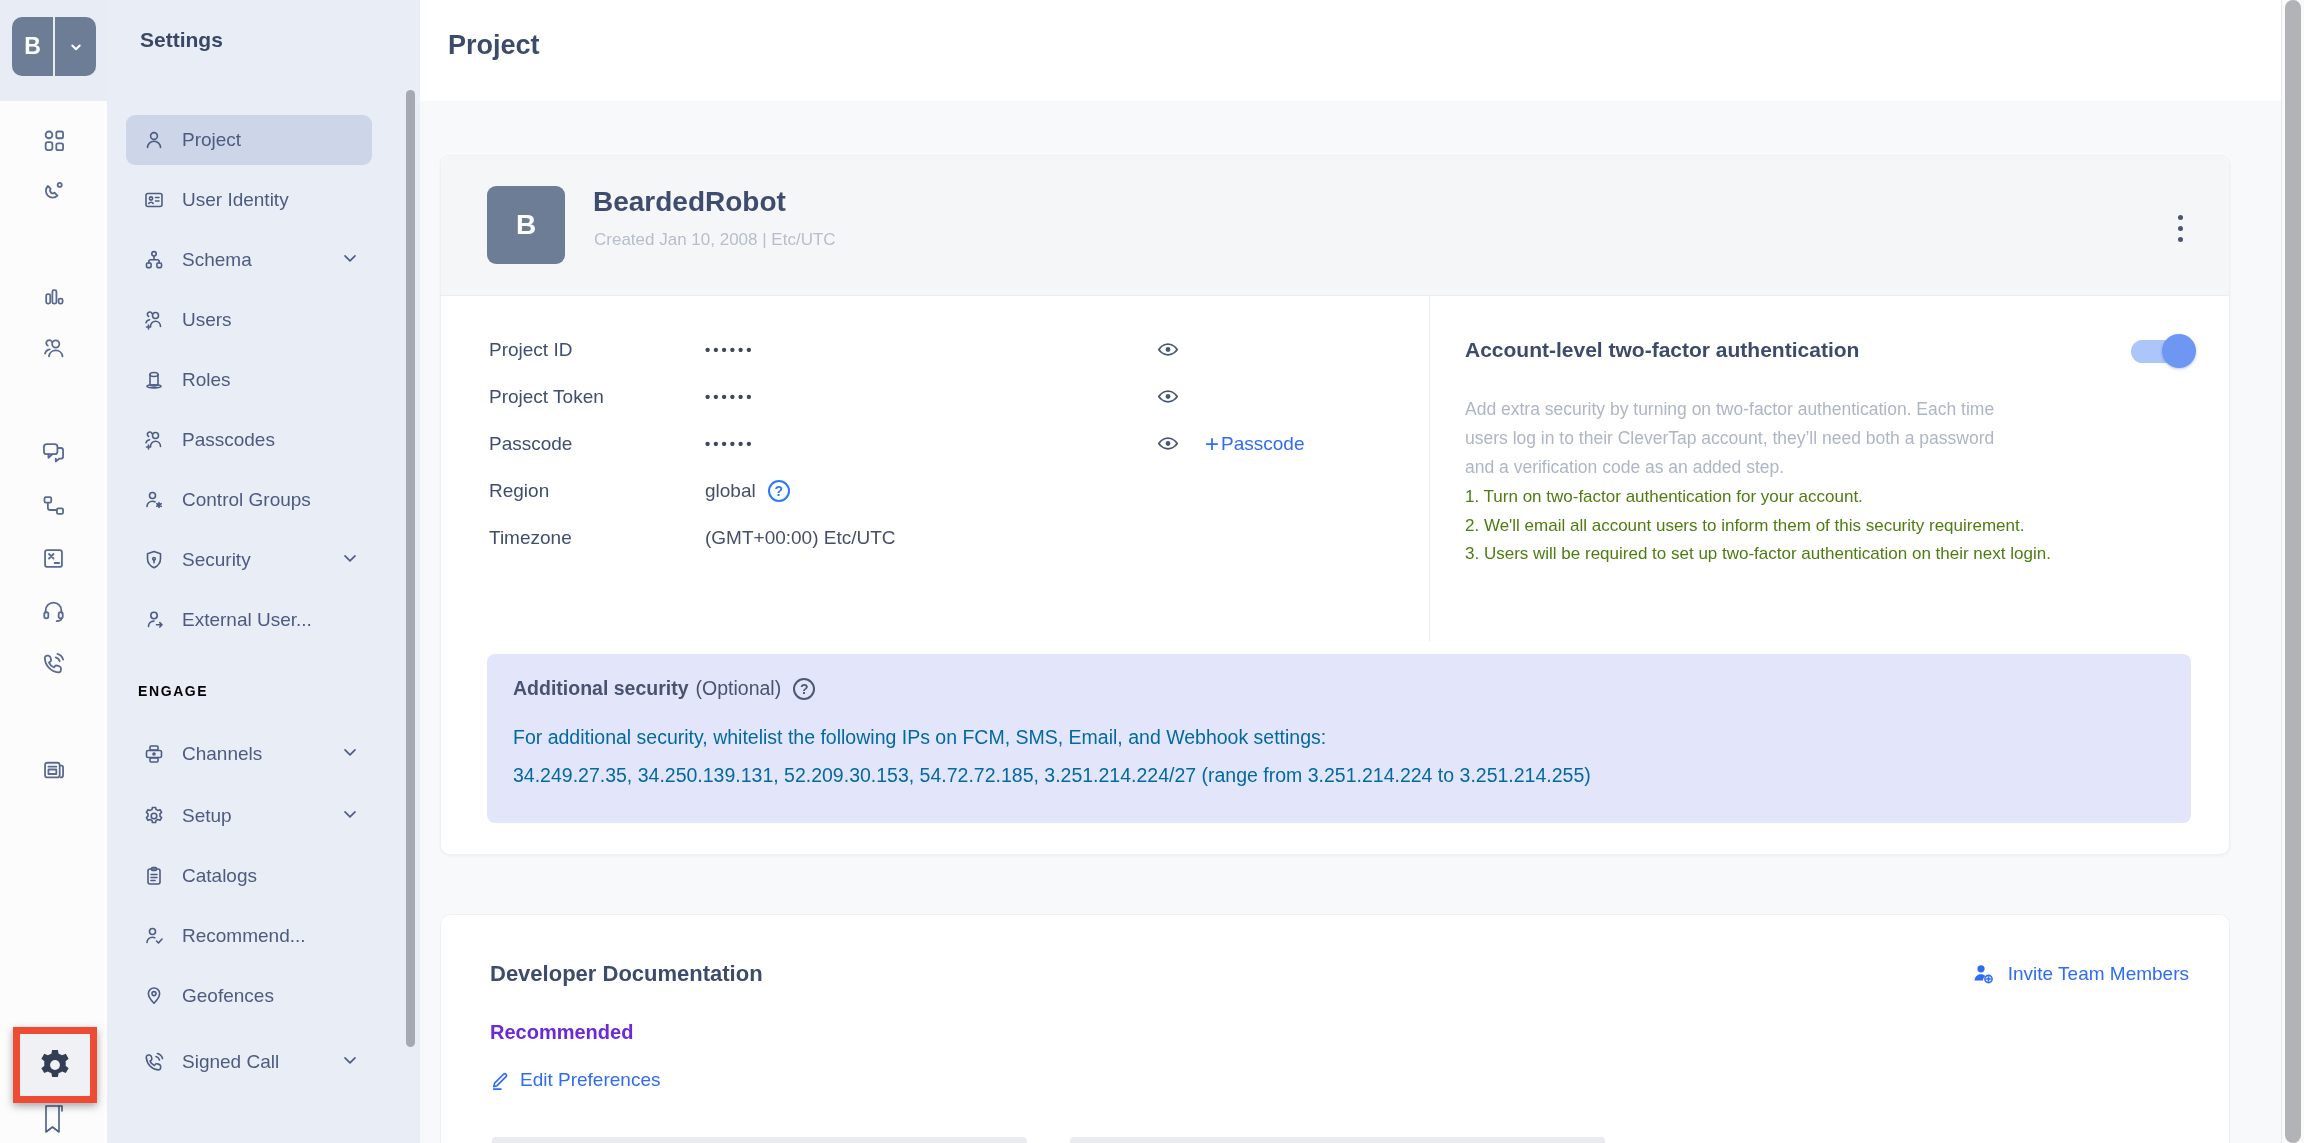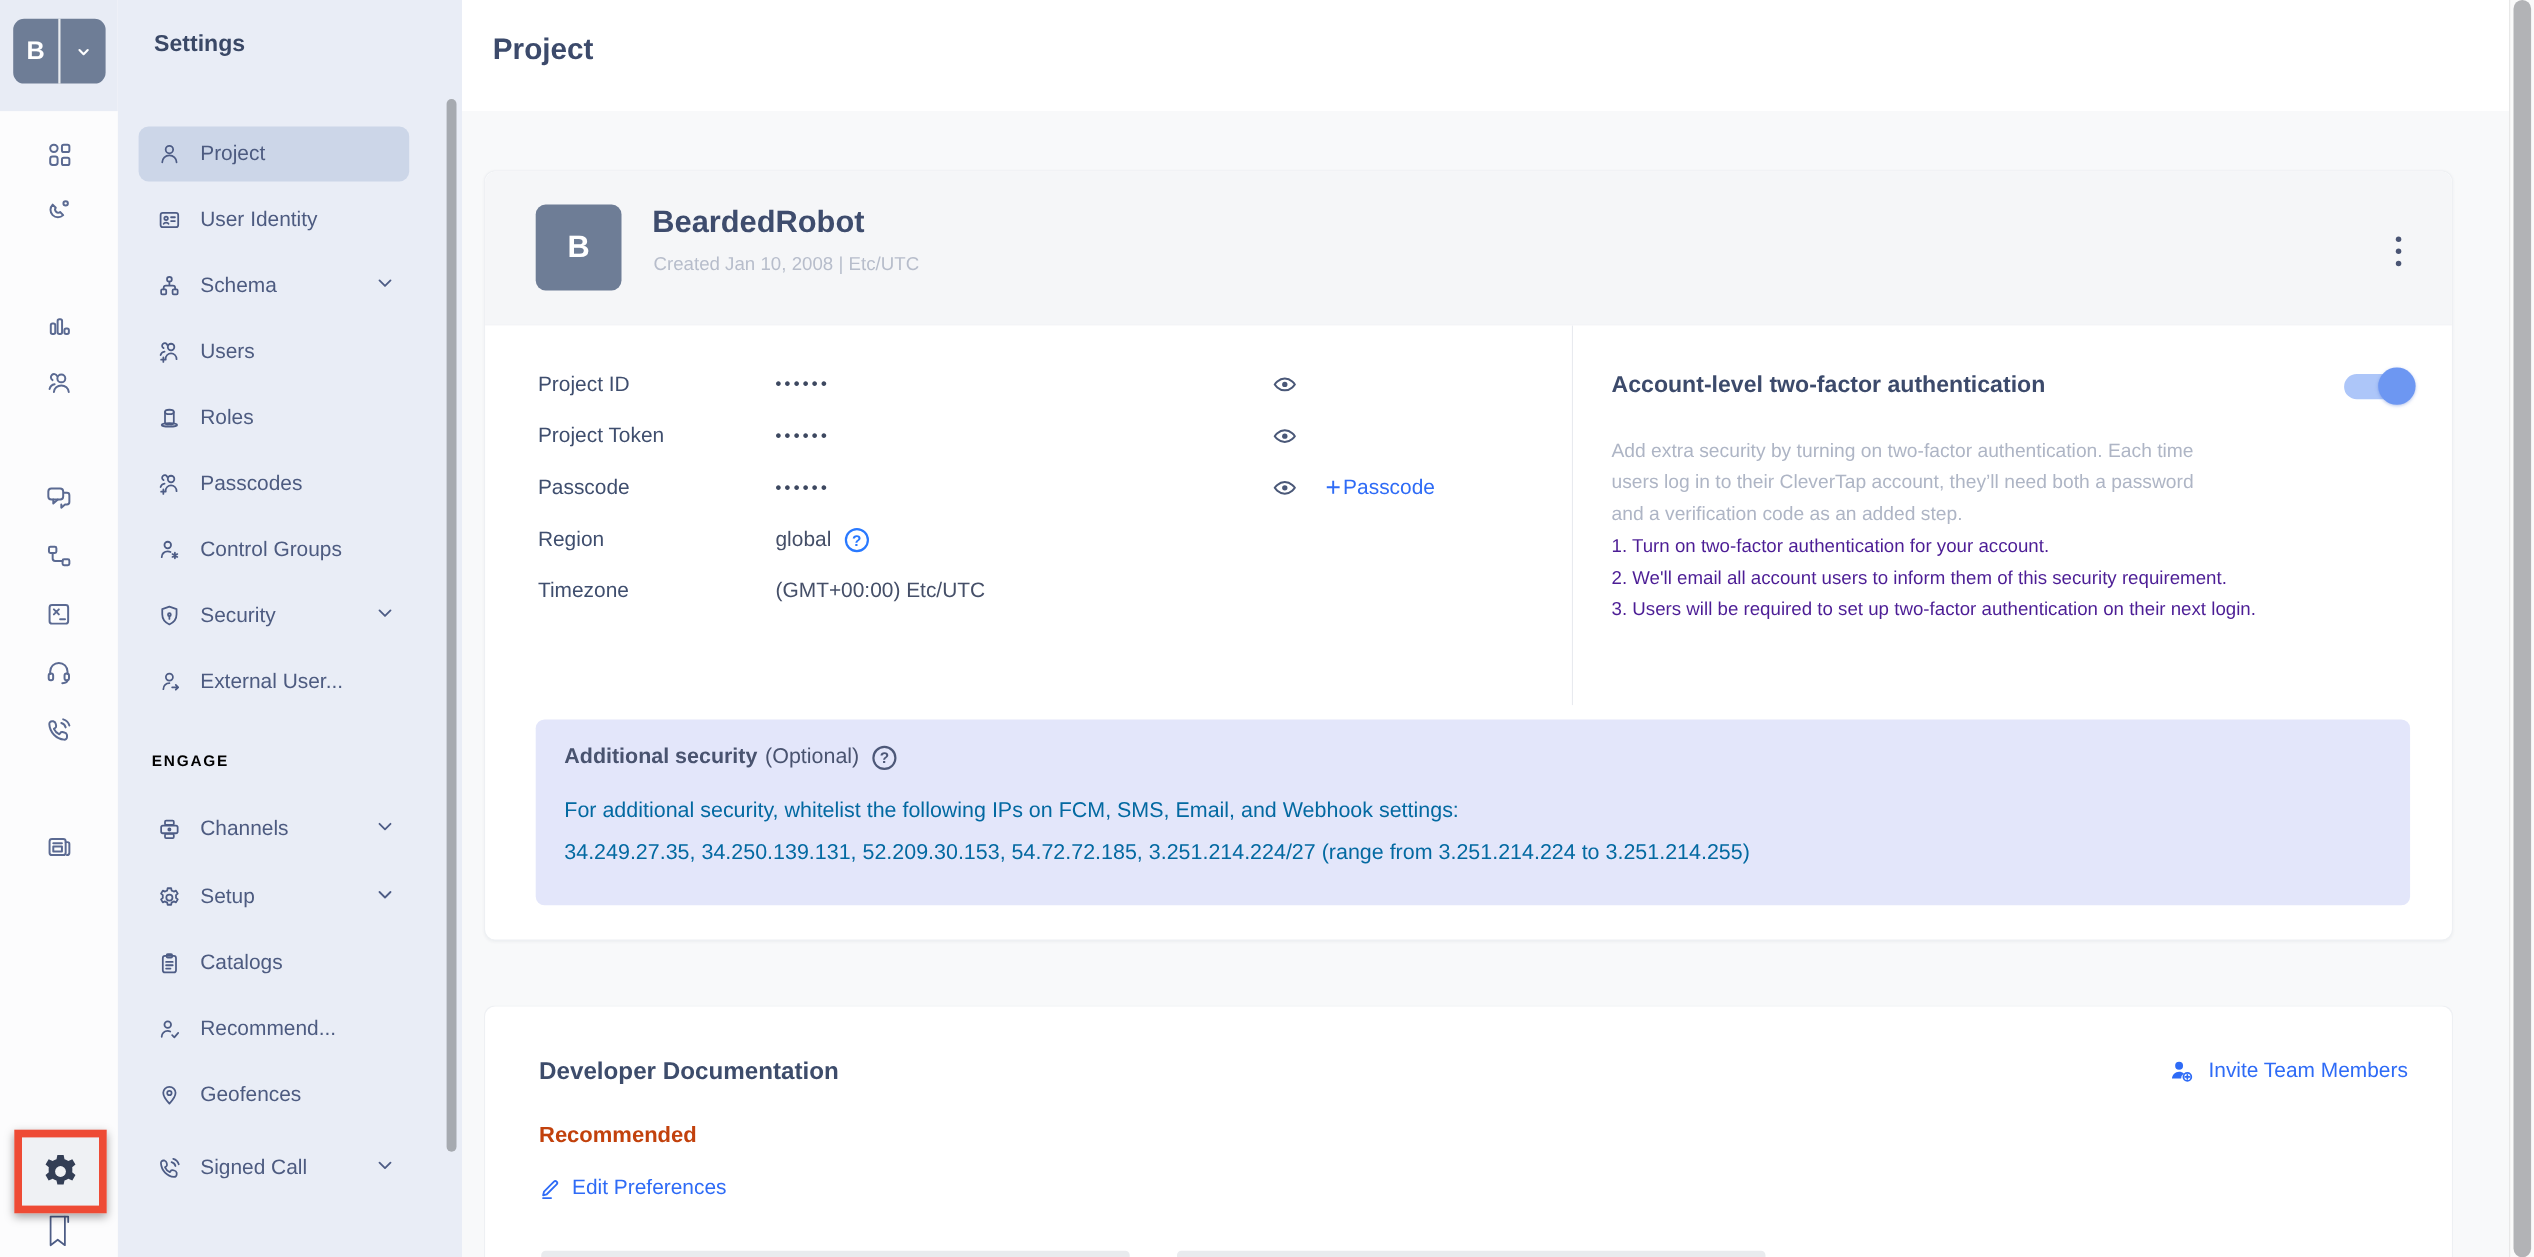--- a/index.html
+++ b/index.html
@@ -79,37 +79,37 @@
   .qmark.navy{border-color:#4d5878;color:#4d5878;}
   .vdiv{position:absolute;left:988px;top:0;width:1px;height:345px;background:#e8eaef;}
 
   .twofa{position:absolute;left:1024px;top:0;width:746px;}
   .twofa-title{margin-top:42px;font-size:21px;font-weight:600;color:#3c4a6b;}
   .toggle{position:absolute;left:666px;top:44px;width:63px;height:23px;border-radius:12px;
     background:#adc6f9;cursor:pointer;}
   .toggle .knob{position:absolute;right:-2px;top:-6px;width:34px;height:34px;border-radius:50%;
     background:#6d97f2;box-shadow:0 1px 3px rgba(46,90,200,.35);}
   .twofa-desc{width:545px;margin:33px 0 0;font-size:17.5px;line-height:29px;color:#aeb5c5;}
-  .twofa-steps{margin-top:1px;font-size:17px;line-height:28.5px;color:#4c1d95;}
+  .twofa-steps{margin-top:1px;font-size:17px;line-height:28.5px;color:#4d7c0f;}
 
   .sec-box{position:absolute;left:46px;top:498px;width:1704px;height:169px;background:#e3e6fa;
     border-radius:8px;padding:23px 0 0 26px;}
   .sec-title-row{display:flex;align-items:center;font-size:19.5px;color:#49536f;}
   .sec-title{font-weight:bold;}
   .sec-opt{margin-left:7px;font-weight:400;}
   .sec-line{margin-top:26px;font-size:19.5px;color:#0369a1;}
   .sec-line.ips{margin-top:15px;}
 
   .card2{position:absolute;left:48px;top:914px;width:1790px;height:230px;background:#fff;
     border:1px solid #eef0f3;border-bottom:none;border-radius:10px 10px 0 0;}
   .docs-head{display:flex;align-items:center;justify-content:space-between;padding:46px 40px 0 49px;}
   .docs-title{font-size:22px;font-weight:600;color:#3d4c6b;}
   .invite{display:flex;align-items:center;gap:10px;color:#2e6bf6;font-size:19px;cursor:pointer;}
   .invite svg{width:27px;height:24px;}
-  .recommended{padding:34px 0 0 49px;font-size:20px;font-weight:bold;color:#c2410c;}
+  .recommended{padding:34px 0 0 49px;font-size:20px;font-weight:bold;color:#6d28d9;}
   .editpref{display:flex;align-items:center;gap:8px;margin:25px 0 0 49px;color:#2e6bf6;
     font-size:19px;cursor:pointer;width:max-content;}
   .editpref svg{width:22px;height:22px;stroke:#2e6bf6;fill:none;stroke-width:1.8;
     stroke-linecap:round;stroke-linejoin:round;}
   .ph{position:absolute;bottom:0;height:7px;background:#e9ebee;border-radius:4px 4px 0 0;}
   .ph.p1{left:51px;width:535px;}
   .ph.p2{left:629px;width:535px;}
 
   
   .main-scroll{position:absolute;right:0;top:0;width:23px;height:100%;background:#fafafa;

